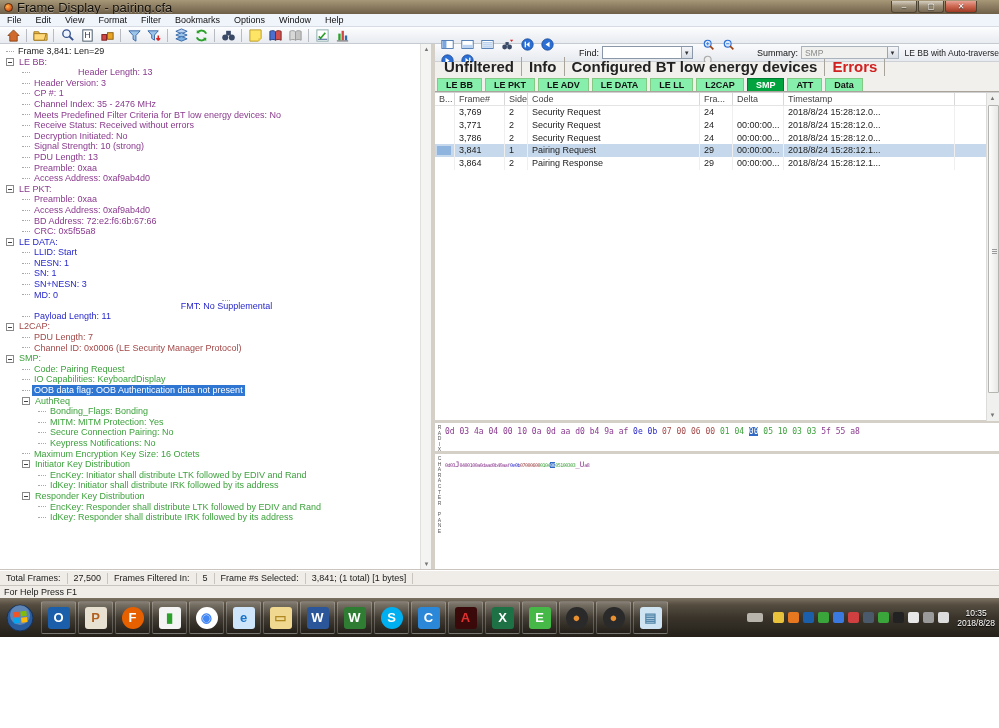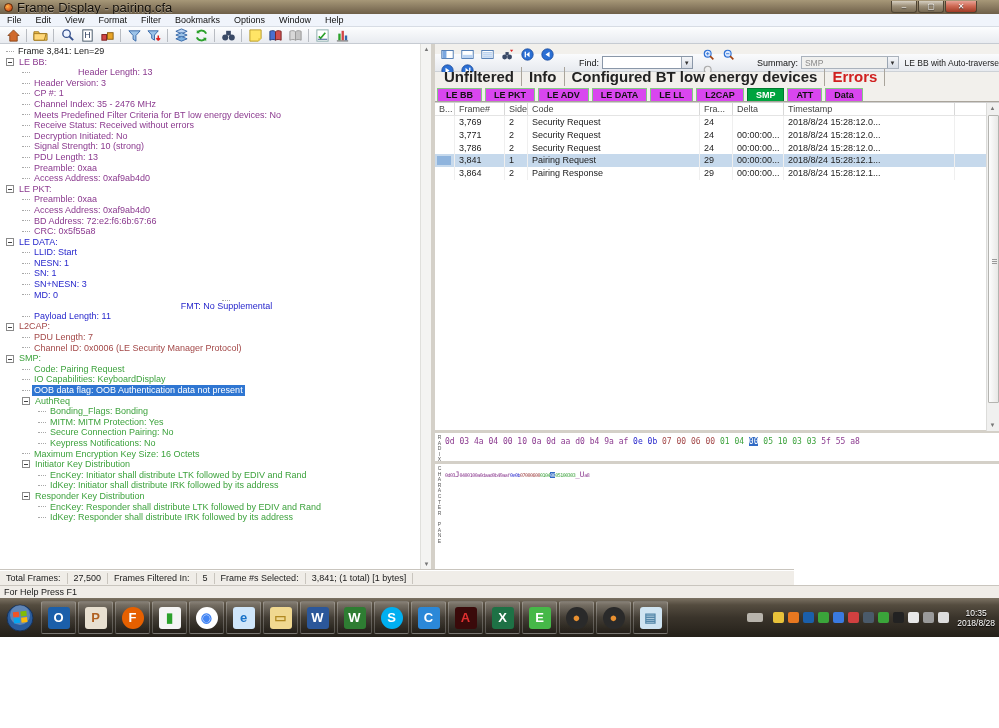--- a/index.html
+++ b/index.html
@@ -43,35 +43,35 @@
   .tree-label { padding:0 2px; }
   .tree-row.sel .tree-label { background:#2f76d2; color:#fff; }
   .c-k{color:#1a1a1a} .c-p{color:#8b3a8f} .c-b{color:#2727cc} .c-r{color:#a34848} .c-g{color:#3da23d}
   #tree-scroll { position:absolute; right:0; top:0; width:11px; height:526px; background:#f4f4f2; border-left:1px solid #e0e0dc; }
   .sb-arrow { width:11px; height:11px; font-size:6px; color:#777; text-align:center; line-height:11px; }
   #splitter { position:absolute; left:431px; top:0; width:4px; height:526px; background:#d4d0c8; }
 
   
   #right-pane { position:absolute; left:435px; top:0; width:564px; height:526px; display:flex; flex-direction:column; background:#f2f0ec; }
   #rp-toolbar { height:18px; background:linear-gradient(180deg,#fafbfd,#e7eaef); border-bottom:1px solid #cdd1d6;
-    display:flex; align-items:center; padding-left:2px; flex:none;margin-top:10px; }
+    display:flex; align-items:center; padding-left:2px; flex:none; }
   .rp-lbl { font-size:9px; margin:0 3px; color:#111; }
   #find-combo { width:104px; height:13px; background:#fff; border:1px solid #8a97a8; position:relative; }
   #find-combo .dd, #summary-combo .dd { position:absolute; right:0; top:0; width:11px; height:100%;
     background:linear-gradient(#f4f6f9,#d8dde5); border-left:1px solid #9aa5b2; font-size:6px; color:#333; text-align:center; line-height:12px; }
   #summary-combo { width:112px; height:13px; background:#f0f0ee; border:1px solid #aab2bc; position:relative; }
   #summary-value { font-size:8.5px; color:#8a8a8a; padding-left:3px; line-height:12px; }
   #traverse-text { font-size:8.5px; color:#222; margin-left:6px; white-space:nowrap; }
 
   #filter-tabs { height:14px; display:flex; align-items:flex-end; padding-left:2px; flex:none; background:#f2f0ec; }
   .ftab { font-size:15px; font-weight:bold; padding:1px 7px 1px 7px; border-right:1px solid #a9a49b; color:#222; }
   .ftab.error { color:#d02020; }
 
   #proto-tabs { height:16px; display:flex; align-items:flex-end; padding-left:2px; flex:none; background:#f2f0ec; border-bottom:1px solid #a9a49b; }
-  .ptab { font-size:9px; font-weight:bold; background:#d946ef; border:1px solid #84c884; border-bottom:none;
+  .ptab { font-size:9px; font-weight:bold; background:#86efac; border:1px solid #84c884; border-bottom:none;
     padding:1px 8px; margin-right:3px; color:#111; }
   .ptab.sel { background:#00a33e; color:#fff; border-color:#007a2e; }
 
   
   #table { height:328px; background:#fff; position:relative; flex:none; border-top:1px solid #d0d0d0; }
   .trow { display:flex; height:12.8px; line-height:12.8px; font-size:9px; color:#222; }
   .trow.hdr { color:#444; height:13px; border-bottom:1px solid #e4e4e4; }
   .tcell { padding-left:4px; overflow:hidden; white-space:nowrap; flex:none; border-right:1px solid #efefef; }
   .trow.hdr .tcell { border-right:1px solid #d8d8d8; }
   .col-b{width:20px} .col-frame{width:50px} .col-side{width:23px} .col-code{width:172px}
@@ -91,21 +91,21 @@
   #char-pane { height:117px; background:#fff; position:relative; flex:none; }
   .vlabel { position:absolute; left:1px; top:2px; width:7px; font-size:5px; line-height:5.6px; color:#555; text-align:center; white-space:pre-line; }
   #hex-text { position:absolute; left:10px; top:4px; font-family:"DejaVu Sans Mono",monospace; font-size:8px; white-space:nowrap; }
   #hex-text .hsel { background:#316ac5; color:#fff; }
   #char-text { position:absolute; left:10px; top:5px; white-space:nowrap; }
   .chr { font-family:"DejaVu Sans Mono",monospace; font-size:7.5px; }
   .chx { font-family:"DejaVu Sans Mono",monospace; font-size:5px; letter-spacing:-0.5px; }
   .csel { background:#316ac5; color:#fff; }
 
   
-  #statusbar { position:absolute; top:570px; left:0; width:794px; height:15px; background:#f0ede8;
+  #statusbar { position:absolute; top:570px; left:0; width:999px; height:15px; background:#f0ede8;
     border-top:1px solid #fff; box-shadow:0 -1px 0 #c9c5be; display:flex; align-items:center; font-size:9px; }
   .st-seg { padding:0 6px; border-right:1px solid #c9c5be; height:11px; line-height:11px; }
   #helpbar { position:absolute; top:585px; left:0; width:999px; height:13px; background:#f0ede8;
     border-top:1px solid #c9c5be; font-size:9px; padding-left:4px; line-height:12px; }
 
   
   #taskbar { position:absolute; top:598px; left:0; width:999px; height:39px;
     background:linear-gradient(180deg,#7b7263 0%,#544c3f 18%,#3a342b 50%,#242019 100%); display:flex; align-items:center; }
   #start-orb { width:40px; height:39px; display:flex; align-items:center; justify-content:center; }
   .task-cell { width:35px; height:33px; margin:0 1px; border:1px solid rgba(255,255,255,.22); border-radius:2px;

